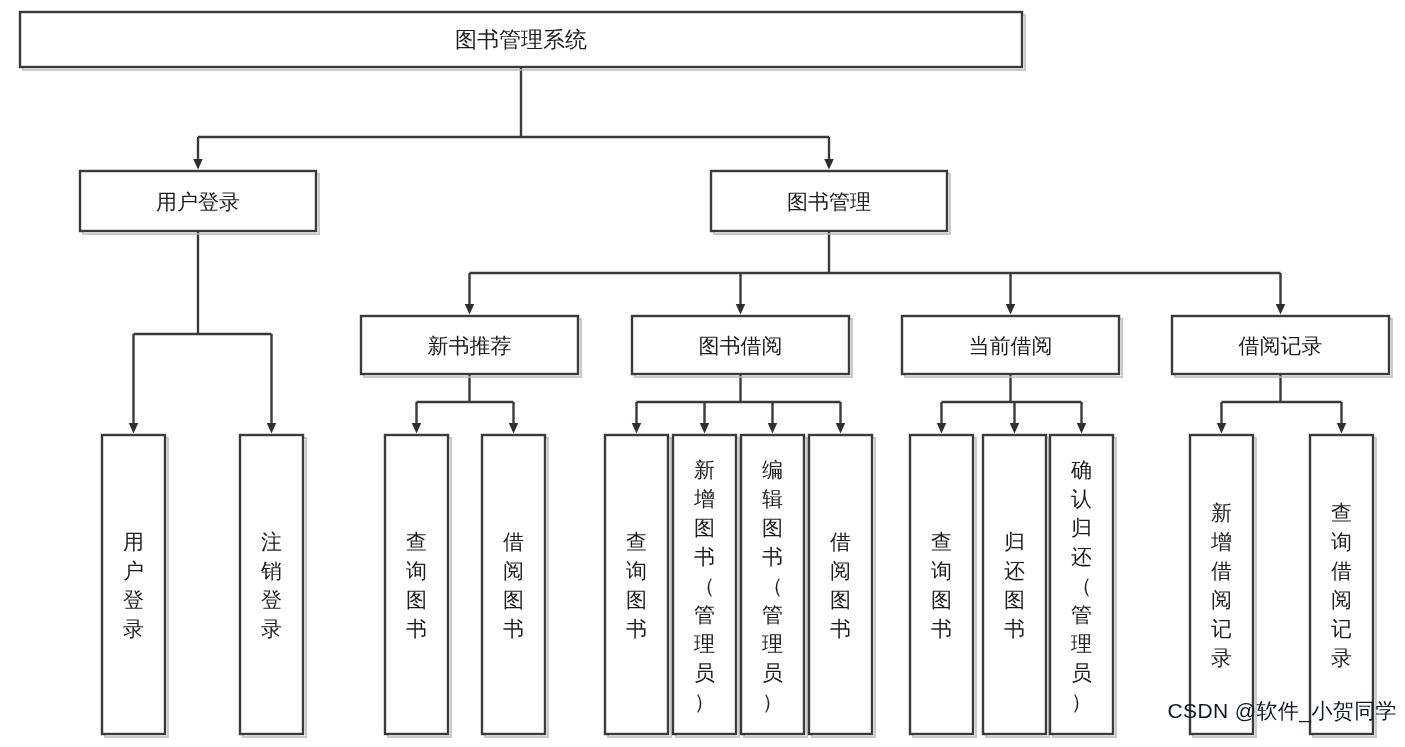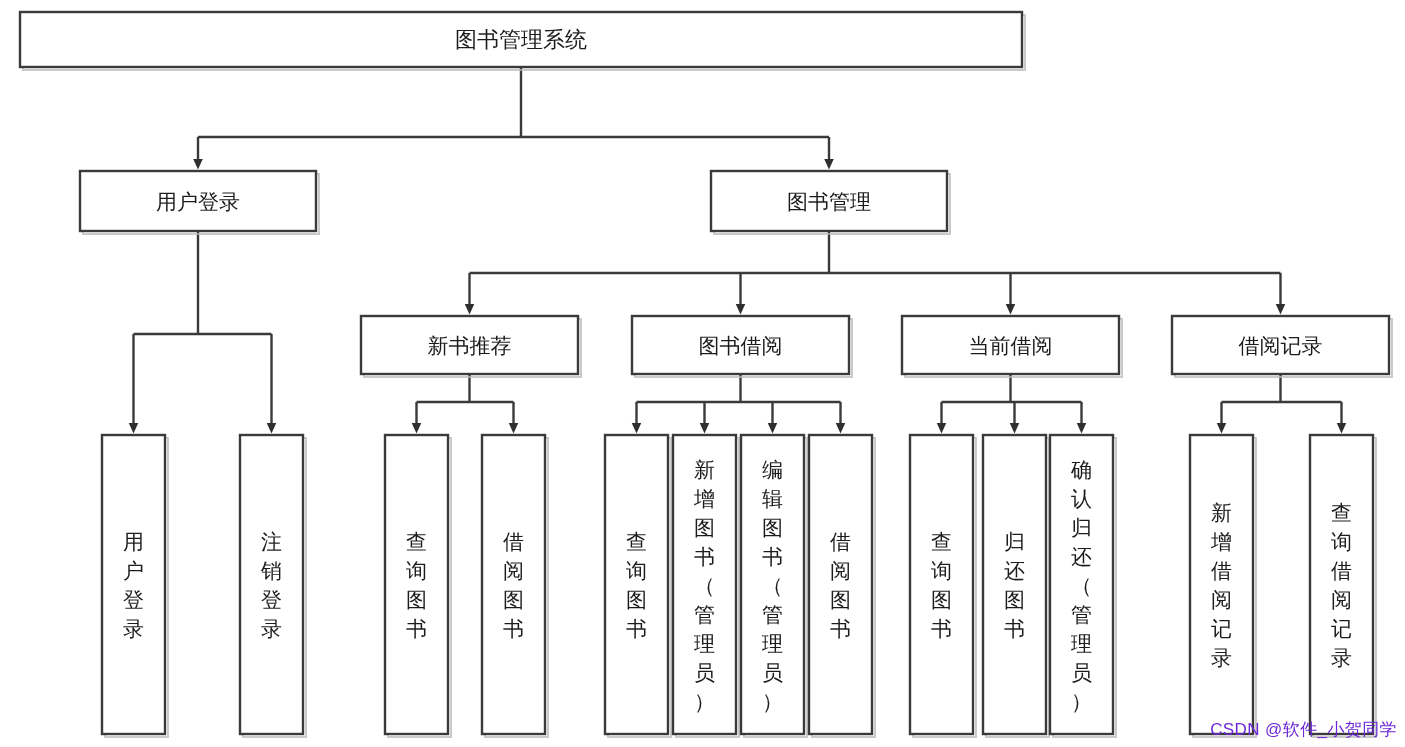--- a/index.html
+++ b/index.html
@@ -64,24 +64,24 @@
   }
   .vlabel {
     fill: #1c1c1c;
     font-family: "Liberation Sans", "DejaVu Sans", sans-serif;
     font-size: 21px;
     text-anchor: middle;
   }
   .watermark {
     position: absolute;
     right: 8px;
-    bottom: 6px;
-    font-family: "Liberation Sans", "DejaVu Sans", sans-serif;
-    font-size: 17px;
-    color: #6d28d9;
+    bottom: 22px;
+    font-family: "Liberation Sans", "DejaVu Sans", sans-serif;
+    font-size: 21px;
+    color: #0f172a;
     letter-spacing: 0.4px;
     white-space: nowrap;
     user-select: none;
   }
 </style>
 </head>
 <body>
 
 <div id="diagram-root">
   <svg class="diagram" viewBox="0 0 1405 747" xmlns="http://www.w3.org/2000/svg">

